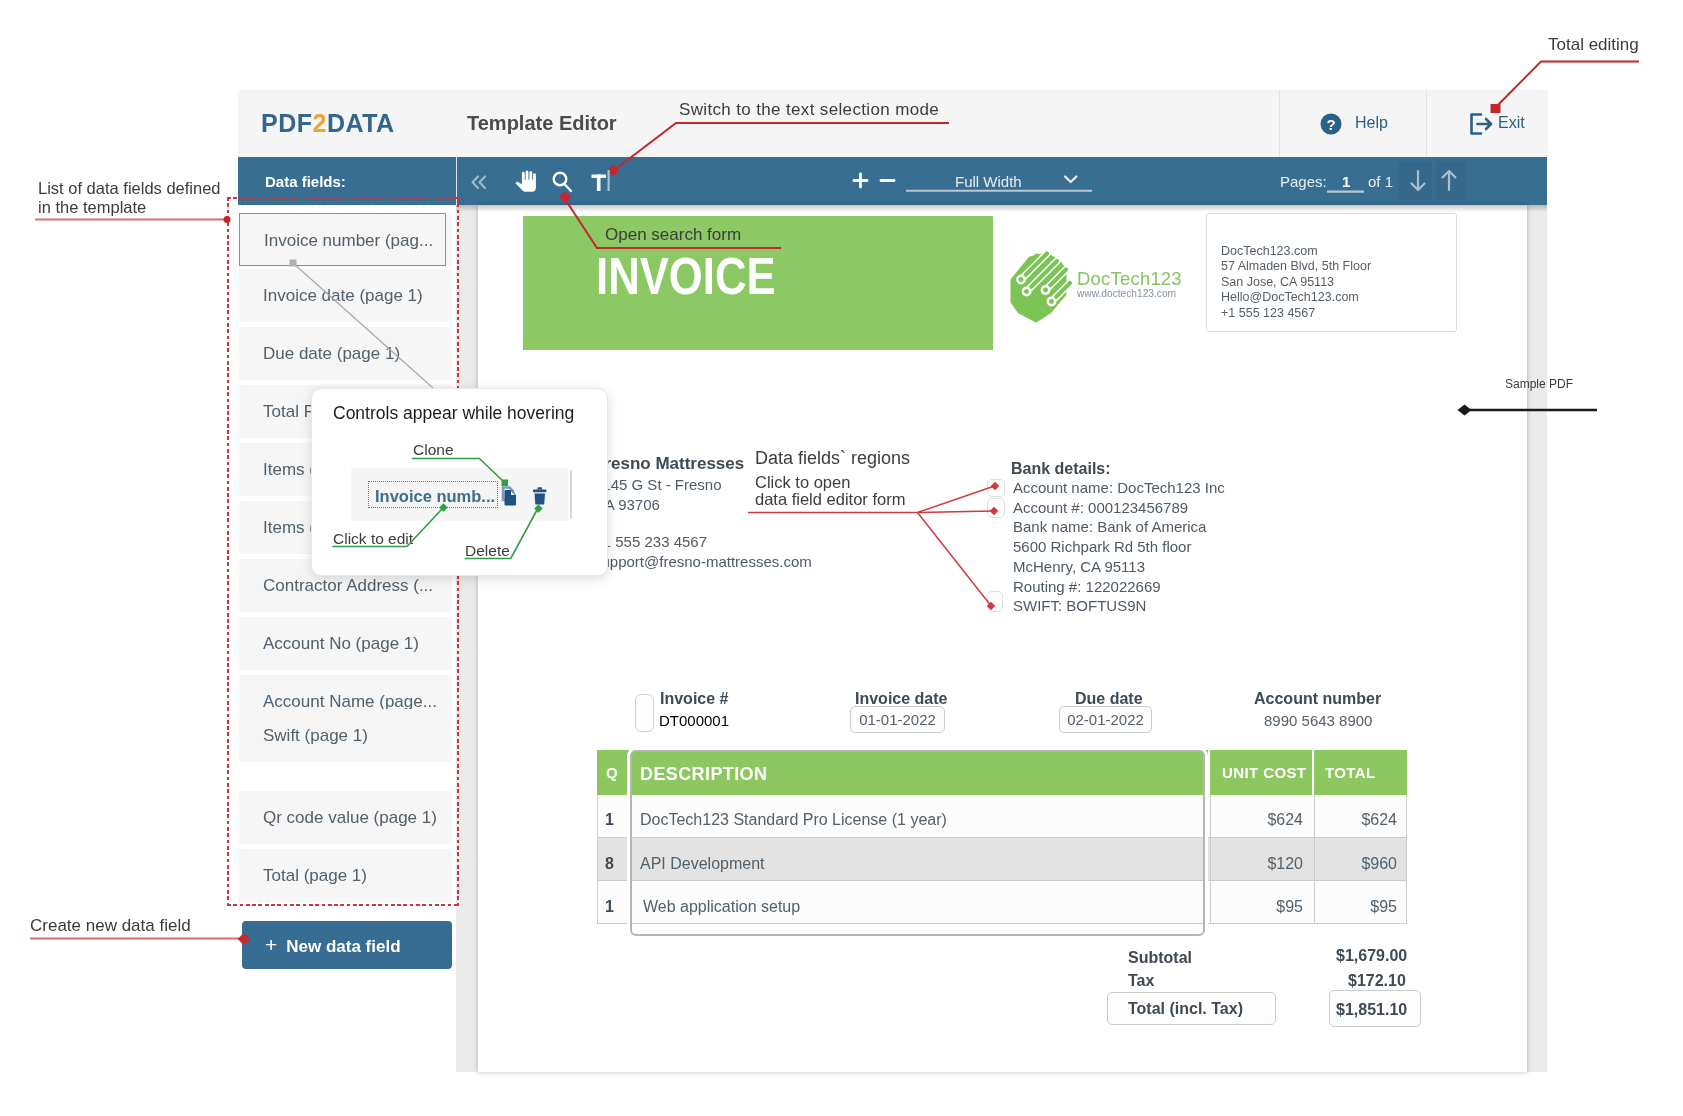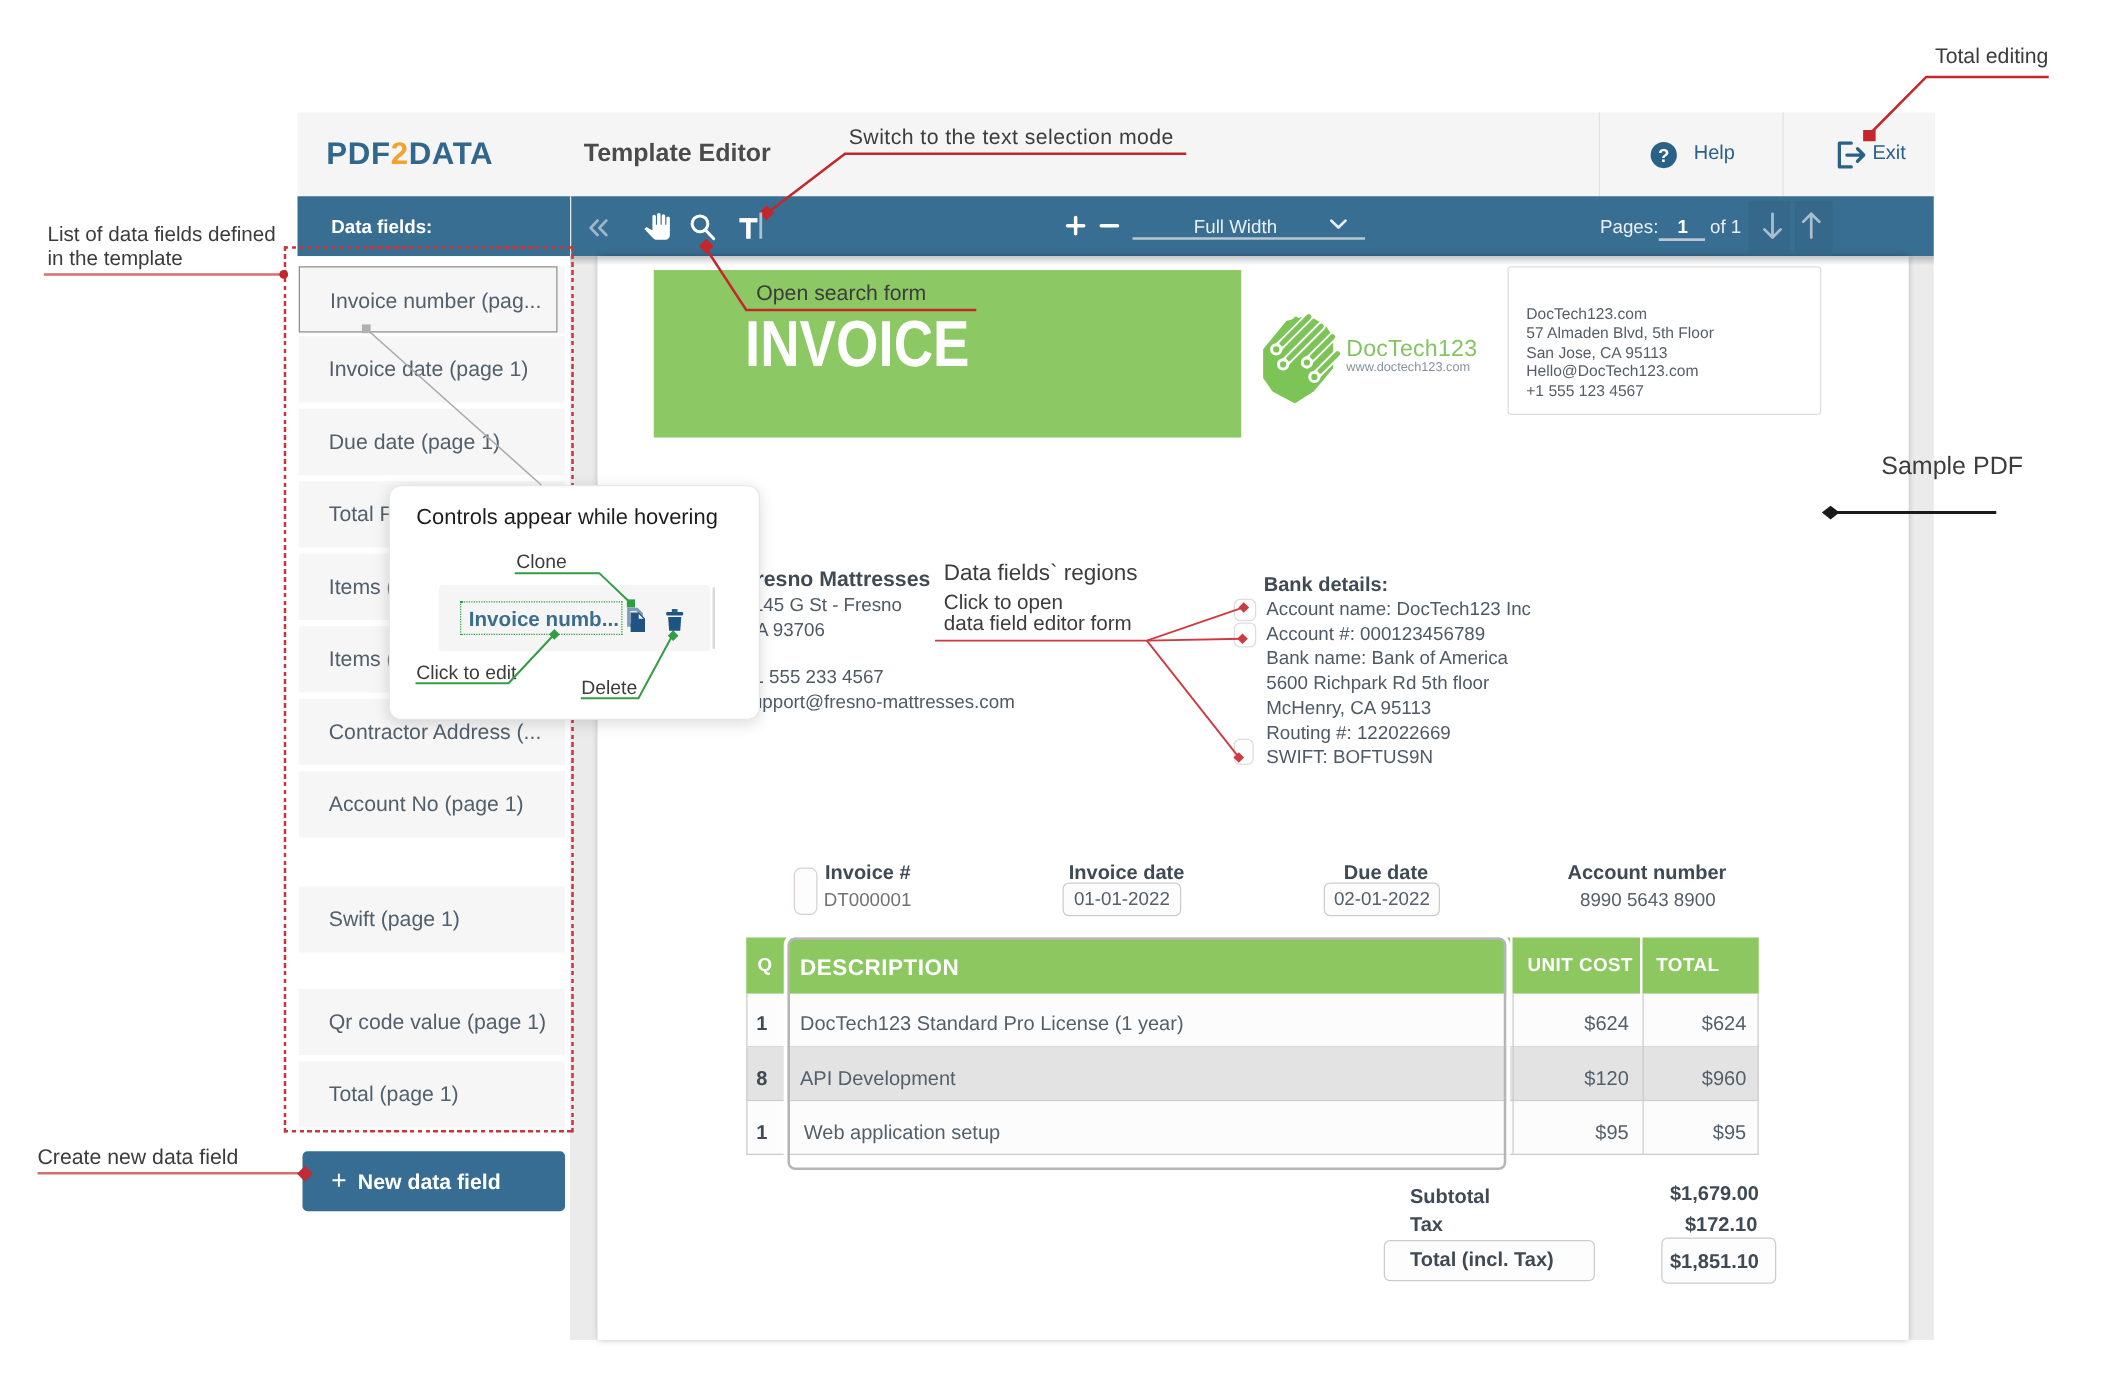--- a/index.html
+++ b/index.html
@@ -80,20 +80,21 @@
   <div id="sidebar" class="abs">
     <div class="sitem abs" style="top:8px; height:54px;"></div>
     <div class="sitem abs" id="sitem0" style="top:8px;">Invoice number (pag...</div>
     <div class="sitem abs" style="top:64px;">Invoice date (page 1)</div>
     <div class="sitem abs" style="top:122px;">Due date (page 1)</div>
     <div class="sitem abs" style="top:180px;">Total Fee (page 1)</div>
     <div class="sitem abs" style="top:238px;">Items (page 1)</div>
     <div class="sitem abs" style="top:296px;">Items (page 1)</div>
     <div class="sitem abs" style="top:354px;">Contractor Address (...</div>
     <div class="sitem abs" style="top:412px;">Account No (page 1)</div>
+    <div class="sitem abs" style="top:470px;">Account Name (page...</div>
     <div class="sitem abs" style="top:504px;">Swift (page 1)</div>
     <div class="sitem abs" style="top:586px;">Qr code value (page 1)</div>
     <div class="sitem abs" style="top:644px;">Total (page 1)</div>
     <div id="newfield" class="abs"><span style="font-weight:normal;font-size:21px;margin:0 9px 0 23px;">+</span>New data field</div>
   </div>
 
   <div id="viewer" class="abs"></div>
   <div id="page" class="abs"></div>
   <div id="vshadow" class="abs"></div>
 
@@ -107,21 +108,21 @@
 
   <div class="abs pdftxt pdfbold" style="left:594px; top:454px; font-size:17px;">Fresno Mattresses</div>
   <div class="abs pdftxt" style="left:594px; top:475px;">2145 G St - Fresno<br>CA 93706</div>
   <div class="abs pdftxt" style="left:594px; top:532px;">+1 555 233 4567<br>support@fresno-mattresses.com</div>
 
   <div class="abs pdftxt pdfbold" style="left:1011px; top:459px; font-size:16px;">Bank details:</div>
   <div class="abs pdftxt" style="left:1013px; top:478px;">Account name: DocTech123 Inc<br>Account #: 000123456789<br>Bank name: Bank of America<br>5600 Richpark Rd 5th floor<br>McHenry, CA 95113<br>Routing #: 122022669<br>SWIFT: BOFTUS9N</div>
 
   <div class="abs" style="left:635px; top:694px; width:19px; height:38px; border:1.5px solid #d8cfcf; border-radius:6px; background:#fdfdfd;"></div>
   <div class="abs pdftxt pdfbold" style="left:660px; top:689px; font-size:16px;">Invoice #</div>
-  <div class="abs pdftxt" style="left:659px; top:711px; font-size:15px; color:#737373;">DT000001</div>
+  <div class="abs pdftxt" style="left:659px; top:711px; font-size:15px; color:#000000;">DT000001</div>
   <div class="abs pdftxt pdfbold" style="left:855px; top:689px; font-size:16px;">Invoice date</div>
   <div class="abs" style="left:850px; top:706px; width:95px; height:27px; border:1.5px solid #ccc; border-radius:5px; background:#fcfcfc; text-align:center; font-size:15px; line-height:25px; color:#55606b;">01-01-2022</div>
   <div class="abs pdftxt pdfbold" style="left:1075px; top:689px; font-size:16px;">Due date</div>
   <div class="abs" style="left:1059px; top:706px; width:93px; height:27px; border:1.5px solid #ccc; border-radius:5px; background:#fcfcfc; text-align:center; font-size:15px; line-height:25px; color:#55606b;">02-01-2022</div>
   <div class="abs pdftxt pdfbold" style="left:1254px; top:689px; font-size:16px;">Account number</div>
   <div class="abs pdftxt" style="left:1264px; top:711px; font-size:15px; color:#55606b;">8990 5643 8900</div>
 
   <div class="abs" style="left:597px; top:750px; width:811px; height:45px; background:#fff;"></div>
   <div class="abs" style="left:597px; top:750px; width:33px; height:45px; background:#8cc85f;"></div>
   <div class="abs" style="left:632px; top:750px; width:576px; height:45px; background:#8cc85f;"></div>
@@ -178,21 +179,21 @@
   <div class="abs" style="left:351px; top:468px; width:217px; height:53px; background:#f5f5f5; border-radius:3px;"></div>
   <div class="abs" style="left:570px; top:470px; width:2px; height:49px; background:#d9d9d9;"></div>
   <div class="abs" style="left:368px; top:481px; width:130px; height:27px; border:1.5px dotted #2f9e44;"></div>
   <div class="abs" style="left:375px; top:487px; font-size:16.5px; font-weight:bold; color:#3a6d8e;">Invoice numb...</div>
 
   <div class="ann abs" style="left:38px; top:179px; line-height:19px; font-size:16.5px;">List of data fields defined<br>in the template</div>
   <div class="ann abs" style="left:30px; top:915px;">Create new data field</div>
   <div class="ann abs" style="left:679px; top:99px; letter-spacing:0.35px;">Switch to the text selection mode</div>
   <div class="ann abs" style="left:605px; top:224px;">Open search form</div>
   <div class="ann abs" style="left:1548px; top:34px;">Total editing</div>
-  <div class="ann abs" style="left:1505px; top:363px; font-size:20px;">Sample PDF</div>
+  <div class="ann abs" style="left:1505px; top:374px; font-size:12px;">Sample PDF</div>
   <div class="ann abs" style="left:755px; top:448px; font-size:18px;">Data fields` regions</div>
   <div class="ann abs" style="left:755px; top:474px; font-size:16.5px; line-height:16.5px;">Click to open<br>data field editor form</div>
   <div class="ann abs" style="left:413px; top:439px; font-size:15.5px;">Clone</div>
   <div class="ann abs" style="left:333px; top:528px; font-size:15.5px;">Click to edit</div>
   <div class="ann abs" style="left:465px; top:540px; font-size:15.5px;">Delete</div>
 
   <svg id="overlay-svg" class="abs" width="1683" height="1116" viewBox="0 0 1683 1116">
 
     <g stroke="#c5262c" stroke-width="2" fill="none">
       <path d="M949,123 L676,123 L617,168"></path>

